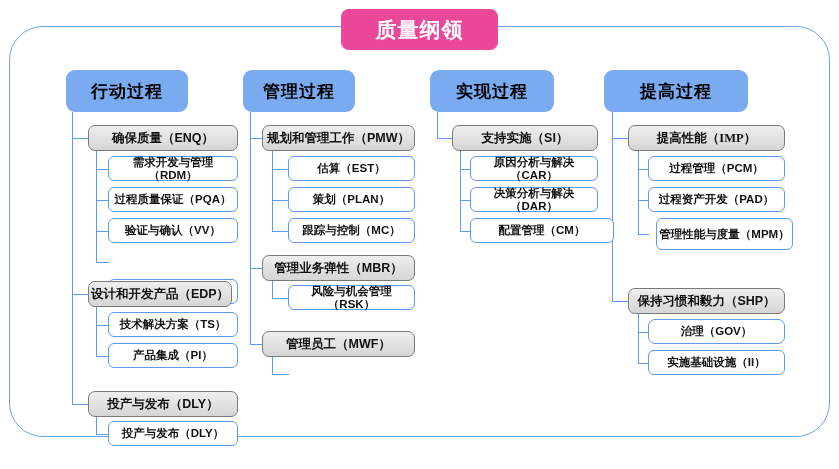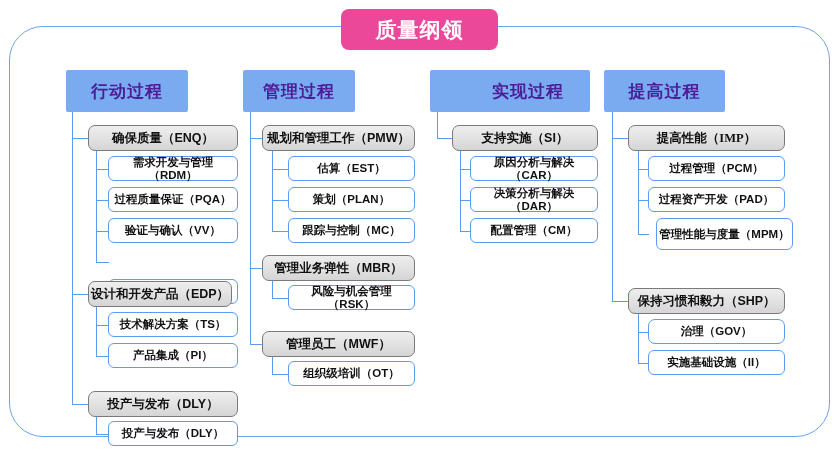--- a/index.html
+++ b/index.html
@@ -45,25 +45,25 @@
     font-size: 21px;
     font-weight: bold;
     letter-spacing: 1px;
     z-index: 6;
   }
   
   .col-header {
     position: absolute;
     height: 42px;
     background: #7aaaf0;
-    border-radius: 2px;
-    display: flex;
-    align-items: center;
-    justify-content: center;
-    color: #4c1d95;
+    border-radius: 9px;
+    display: flex;
+    align-items: center;
+    justify-content: center;
+    color: #000000;
     font-size: 17px;
     font-weight: bold;
     letter-spacing: 1px;
     z-index: 5;
   }
   
   .group-box {
     position: absolute;
     height: 26px;
     background: linear-gradient(180deg, #eeeeee 0%, #e2e2e2 50%, #d5d5d5 100%);
@@ -169,36 +169,35 @@
   <div class="leaf-box" style="left:288px; top:218px; width:127px;">跟踪与控制（MC）</div>
 
   <div class="group-box" style="left:262px; top:255px; width:153px;">管理业务弹性（MBR）</div>
   <div class="conn-v" style="left:272px; top:281px; height:18px;"></div>
   <div class="conn-h" style="left:272px; top:298px; width:17px;"></div>
   <div class="leaf-box" style="left:288px; top:285px; width:127px;">风险与机会管理（RSK）</div>
 
   <div class="group-box" style="left:262px; top:331px; width:153px;">管理员工（MWF）</div>
   <div class="conn-v" style="left:272px; top:357px; height:18px;"></div>
   <div class="conn-h" style="left:272px; top:374px; width:17px;"></div>
-  <div class="leaf-box" style="left:288px; top:361px; width:127px;">组织级培训（OT）</div>
-
-  <div class="col-header" style="left:430px; top:70px; width:124px;padding-left:36px;">实现过程</div>
+
+  <div class="col-header" style="left:430px; top:70px; width:124px;">实现过程</div>
   <div class="conn-v" style="left:437px; top:112px; height:26px;"></div>
   <div class="conn-h" style="left:437px; top:138px; width:16px;"></div>
 
   <div class="group-box" style="left:452px; top:125px; width:146px;">支持实施（SI）</div>
   <div class="conn-v" style="left:460px; top:151px; height:80px;"></div>
   <div class="conn-h" style="left:460px; top:169px; width:11px;"></div>
   <div class="conn-h" style="left:460px; top:200px; width:11px;"></div>
   <div class="conn-h" style="left:460px; top:231px; width:11px;"></div>
   <div class="leaf-box" style="left:470px; top:156px; width:128px;">原因分析与解决（CAR）</div>
   <div class="leaf-box" style="left:470px; top:187px; width:128px;">决策分析与解决（DAR）</div>
-  <div class="leaf-box" style="left:470px; top:218px; width:128px;">配置管理（CM）</div>
-
-  <div class="col-header" style="left:604px; top:70px; width:121px;">提高过程</div>
+  <div class="leaf-box" style="left:470px; top:218px; width:144px;">配置管理（CM）</div>
+
+  <div class="col-header" style="left:604px; top:70px; width:144px;">提高过程</div>
   <div class="conn-v" style="left:612px; top:112px; height:190px;"></div>
   <div class="conn-h" style="left:612px; top:138px; width:17px;"></div>
   <div class="conn-h" style="left:612px; top:301px; width:17px;"></div>
 
   <div class="group-box" style="left:628px; top:125px; width:157px;font-family:Liberation Serif, serif;">提高性能（IMP）</div>
   <div class="conn-v" style="left:638px; top:151px; height:83px;"></div>
   <div class="conn-h" style="left:638px; top:169px; width:11px;"></div>
   <div class="conn-h" style="left:638px; top:200px; width:11px;"></div>
   <div class="conn-h" style="left:638px; top:234px; width:11px;"></div>
   <div class="leaf-box" style="left:648px; top:156px; width:137px;">过程管理（PCM）</div>

